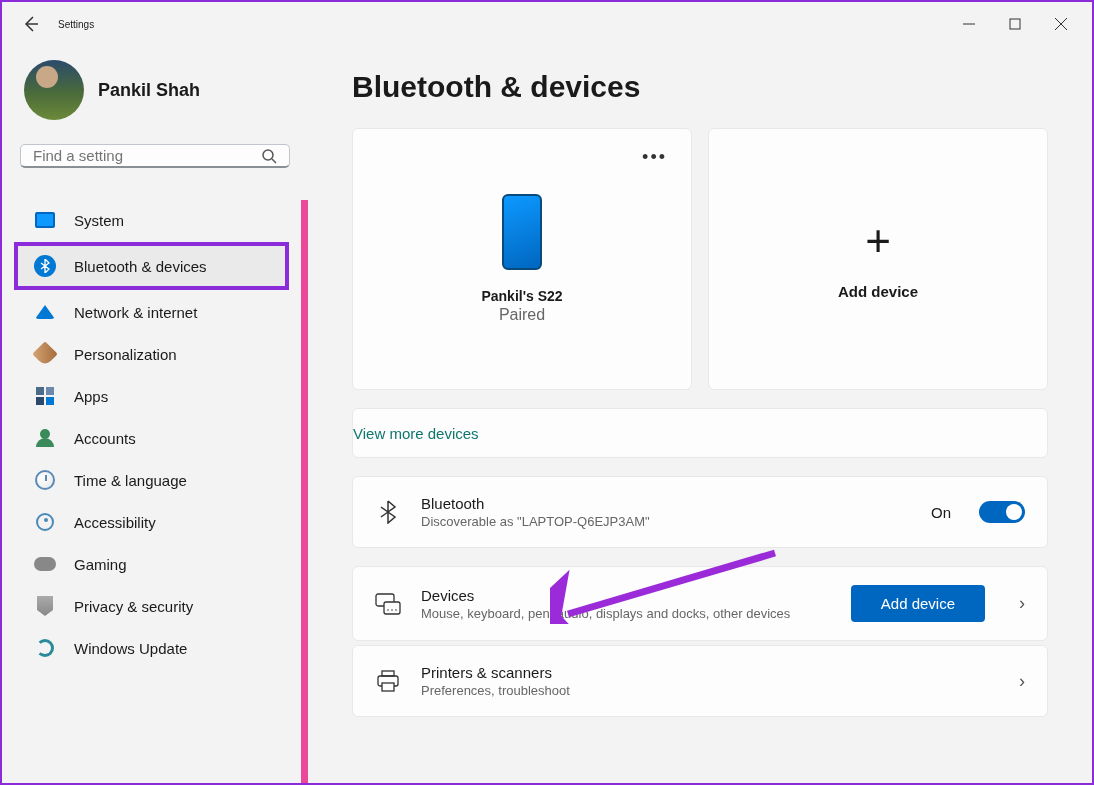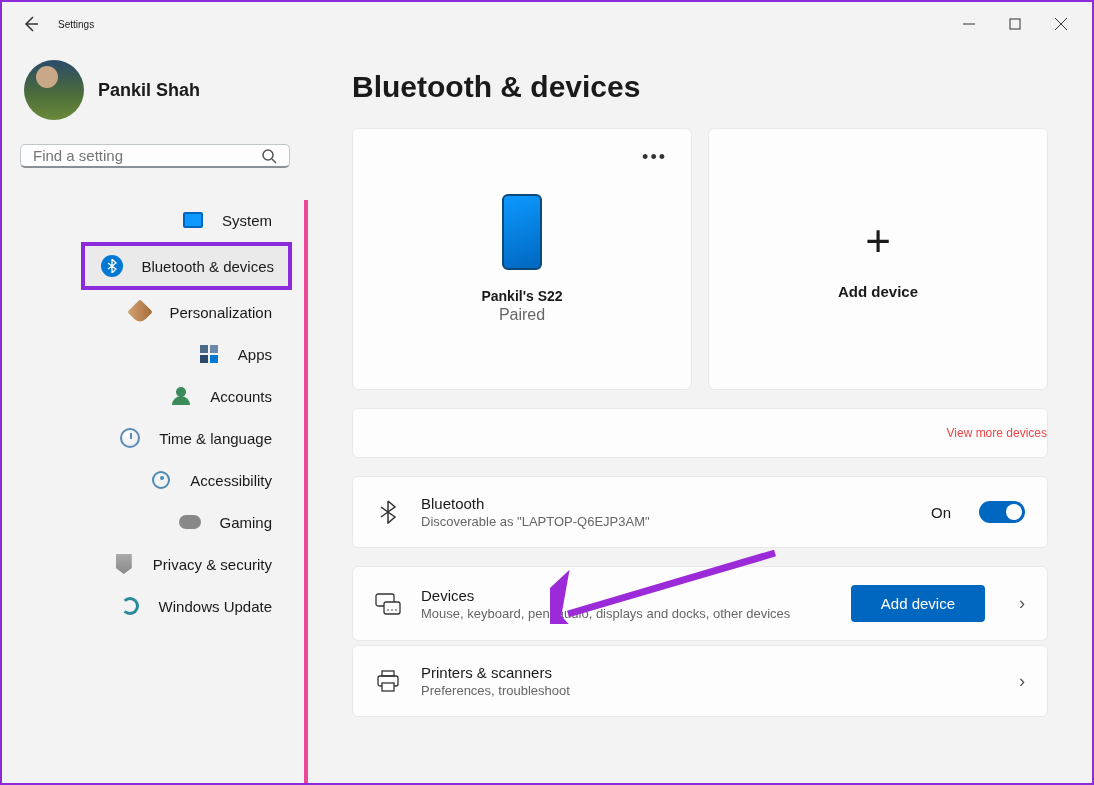--- a/index.html
+++ b/index.html
@@ -15,21 +15,21 @@
     
     .sidebar { width: 306px; padding: 14px 18px 0 18px; display: flex; flex-direction: column; }
     .profile { display: flex; align-items: center; gap: 14px; margin-bottom: 24px; padding-left: 4px; }
     .avatar { width: 60px; height: 60px; border-radius: 50%; background: linear-gradient(180deg, #2b4a6b 0%, #4a6b3a 55%, #6b8a3a 100%); position: relative; overflow: hidden; }
     .avatar::after { content: ""; position: absolute; top: 6px; left: 12px; width: 22px; height: 22px; background: #c8a887; border-radius: 50%; }
     .username { font-size: 18px; font-weight: 700; color: #1a1a1a; }
     
     .search { height: 24px; border: 1px solid #c0c6cc; border-bottom: 2px solid #8a8f94; border-radius: 5px; display: flex; align-items: center; padding: 0 12px; background: #fdfdfd; margin-bottom: 32px; }
     .search input { flex: 1; border: 0; outline: 0; background: transparent; font-size: 15px; color: #555; }
     
-    .nav { display: flex; flex-direction: column; gap: 2px; border-right: 4px solid #ec4899; padding-right: 0; margin-right: -18px; flex: 1; align-items: flex-end; }
+    .nav { display: flex; flex-direction: column; gap: 2px; border-right: 7px solid #ec4899; padding-right: 0; margin-right: -18px; flex: 1; }
     .nav-item { height: 40px; display: flex; align-items: center; gap: 18px; padding: 0 14px; border-radius: 4px; cursor: pointer; font-size: 15px; color: #1a1a1a; position: relative; margin-right: 18px; }
     .nav-item.selected { background: #eaeaea; }
     .nav-item.highlight { border: 4px solid #8b2bd9; border-radius: 0; height: 48px; margin-left: -6px; margin-right: 12px; padding-left: 16px; }
     .nav-icon { width: 22px; height: 22px; display: flex; align-items: center; justify-content: center; }
     
     .icon-system { width: 20px; height: 16px; background: #0d99ff; border-radius: 2px; border: 2px solid #0067c0; }
     .icon-bluetooth { width: 22px; height: 22px; background: #0078d4; border-radius: 50%; display: flex; align-items: center; justify-content: center; color: #fff; }
     .icon-network { width: 0; height: 0; border-left: 10px solid transparent; border-right: 10px solid transparent; border-bottom: 14px solid #0078d4; border-radius: 4px; }
     .icon-personalization { width: 18px; height: 18px; background: linear-gradient(135deg, #d4a574 0%, #a56a3a 100%); border-radius: 2px 2px 2px 8px; transform: rotate(-45deg); }
     .icon-apps { width: 18px; height: 18px; display: grid; grid-template: 1fr 1fr / 1fr 1fr; gap: 2px; }
@@ -53,21 +53,21 @@
     
     .device-cards { display: flex; gap: 16px; margin-bottom: 18px; }
     .device-card { flex: 1; height: 262px; background: #fdfdfd; border: 1px solid #e8e8e8; border-radius: 6px; display: flex; flex-direction: column; align-items: center; justify-content: center; cursor: pointer; position: relative; }
     .more-btn { position: absolute; top: 18px; right: 24px; font-size: 18px; letter-spacing: 2px; color: #333; }
     .phone { width: 40px; height: 76px; background: linear-gradient(160deg, #0d99ff 0%, #0067c0 100%); border-radius: 6px; border: 2px solid #0a4a7a; margin-bottom: 18px; }
     .device-name { font-size: 14px; font-weight: 600; color: #1a1a1a; }
     .device-status { font-size: 16px; color: #666; margin-top: 2px; }
     .plus-icon { font-size: 44px; font-weight: 200; line-height: 1; margin-bottom: 20px; color: #1a1a1a; }
     .add-device-label { font-size: 15px; font-weight: 600; color: #1a1a1a; }
     
-    .view-more { height: 50px; background: #fdfdfd; border: 1px solid #e8e8e8; border-radius: 6px; display: flex; align-items: center; justify-content: flex-end; color: #ef4444; font-size: 12px; cursor: pointer; margin-bottom: 18px; }
+    .view-more { height: 50px; background: #fdfdfd; border: 1px solid #e8e8e8; border-radius: 6px; display: flex; align-items: center; justify-content: flex-start; color: #0f766e; font-size: 15px; cursor: pointer; margin-bottom: 18px; }
     
     .setting-row { display: flex; align-items: center; padding: 18px 22px; background: #fdfdfd; border: 1px solid #e8e8e8; border-radius: 6px; margin-bottom: 4px; cursor: pointer; gap: 20px; position: relative; z-index: 1; }
     .setting-icon { width: 26px; display: flex; align-items: center; justify-content: center; color: #333; }
     .setting-text { flex: 1; }
     .setting-title { font-size: 15px; color: #1a1a1a; }
     .setting-sub { font-size: 13px; color: #666; margin-top: 2px; }
     .toggle-label { font-size: 15px; color: #1a1a1a; margin-right: 8px; }
     .toggle { width: 46px; height: 22px; background: #0067c0; border-radius: 11px; position: relative; }
     .toggle::after { content: ""; position: absolute; right: 3px; top: 3px; width: 16px; height: 16px; background: #fff; border-radius: 50%; }
     .add-btn { background: #0067c0; color: #fff; border: 0; padding: 10px 30px; border-radius: 4px; font-size: 15px; cursor: pointer; }
@@ -135,20 +135,26 @@
             <div class="icon-bluetooth">
               <svg width="10" height="14" viewBox="0 0 10 14">
                 <path d="M5 0 L9 4 L5 7 L9 10 L5 14 L5 0 M1 4 L5 7 M1 10 L5 7" stroke="#fff" stroke-width="1.3" fill="none"></path>
               </svg>
             </div>
           </div>
         <span>Bluetooth &amp; devices</span>
       </div>
       <div class="nav-item">
         <div class="nav-icon">
+            <div class="icon-network"></div>
+          </div>
+        <span>Network &amp; internet</span>
+      </div>
+      <div class="nav-item">
+        <div class="nav-icon">
             <div class="icon-personalization"></div>
           </div>
         <span>Personalization</span>
       </div>
       <div class="nav-item">
         <div class="nav-icon">
             <div class="icon-apps">
               <span></span>
               <span></span>
               <span></span>

